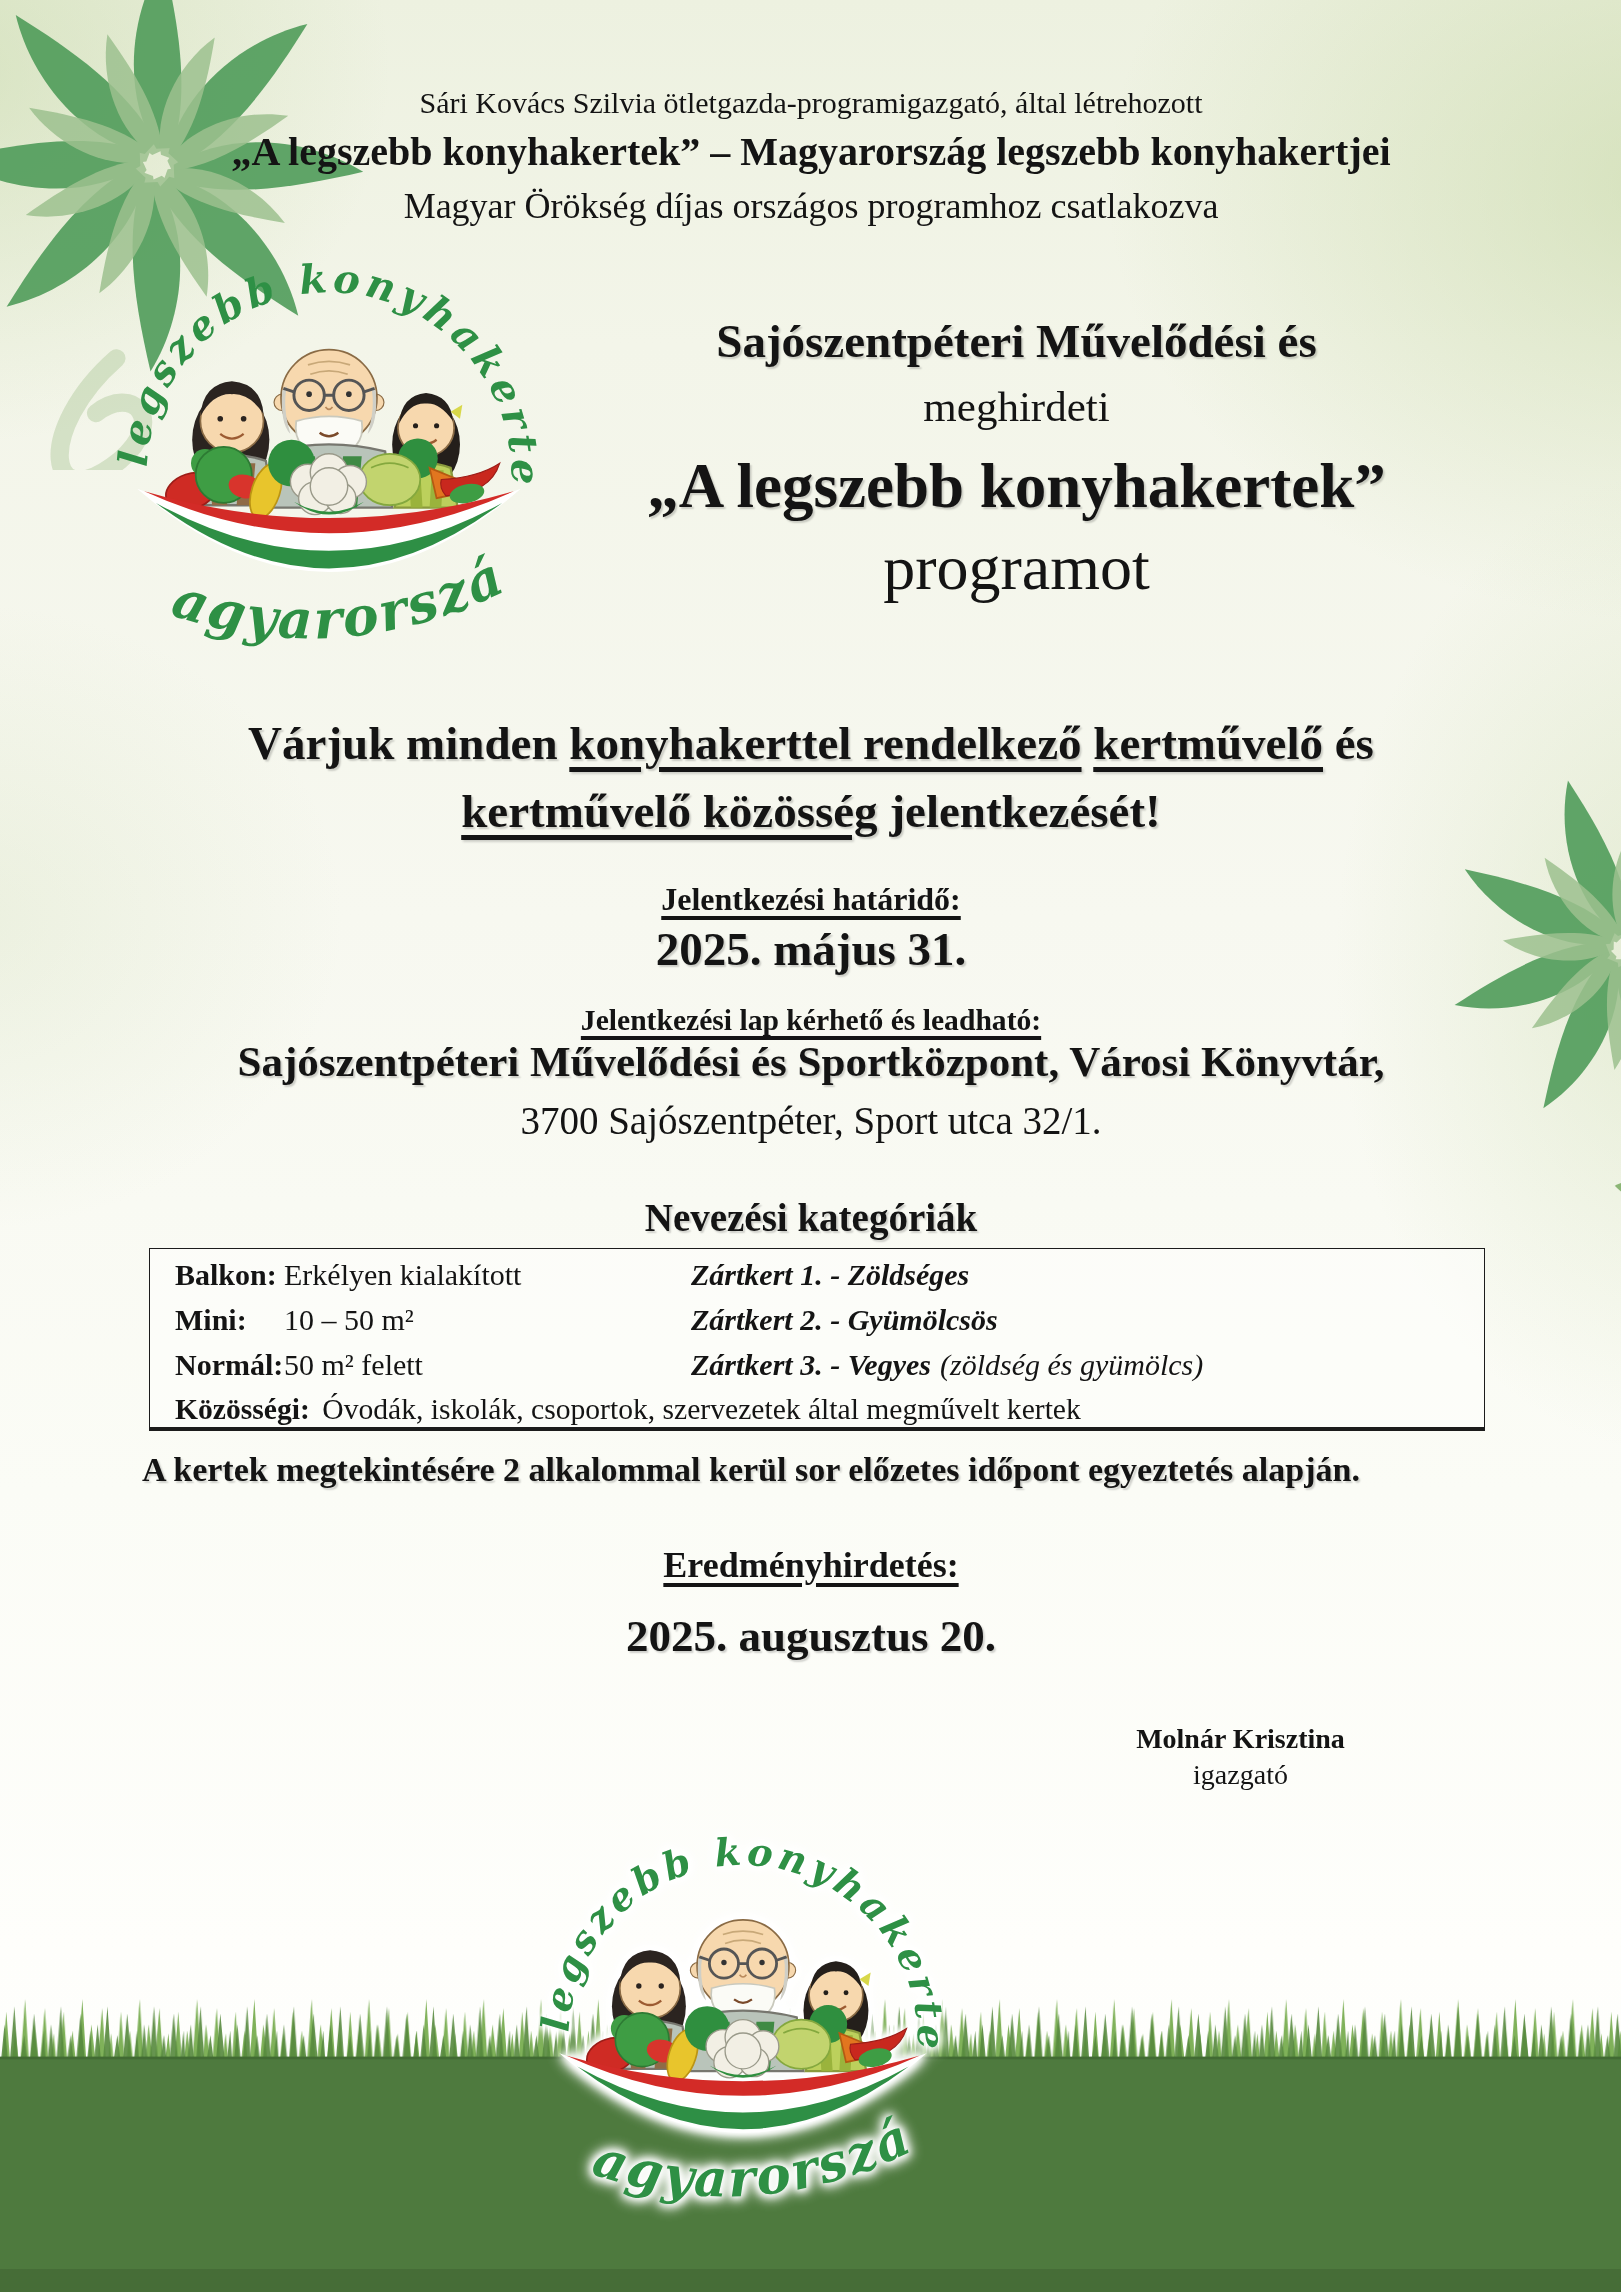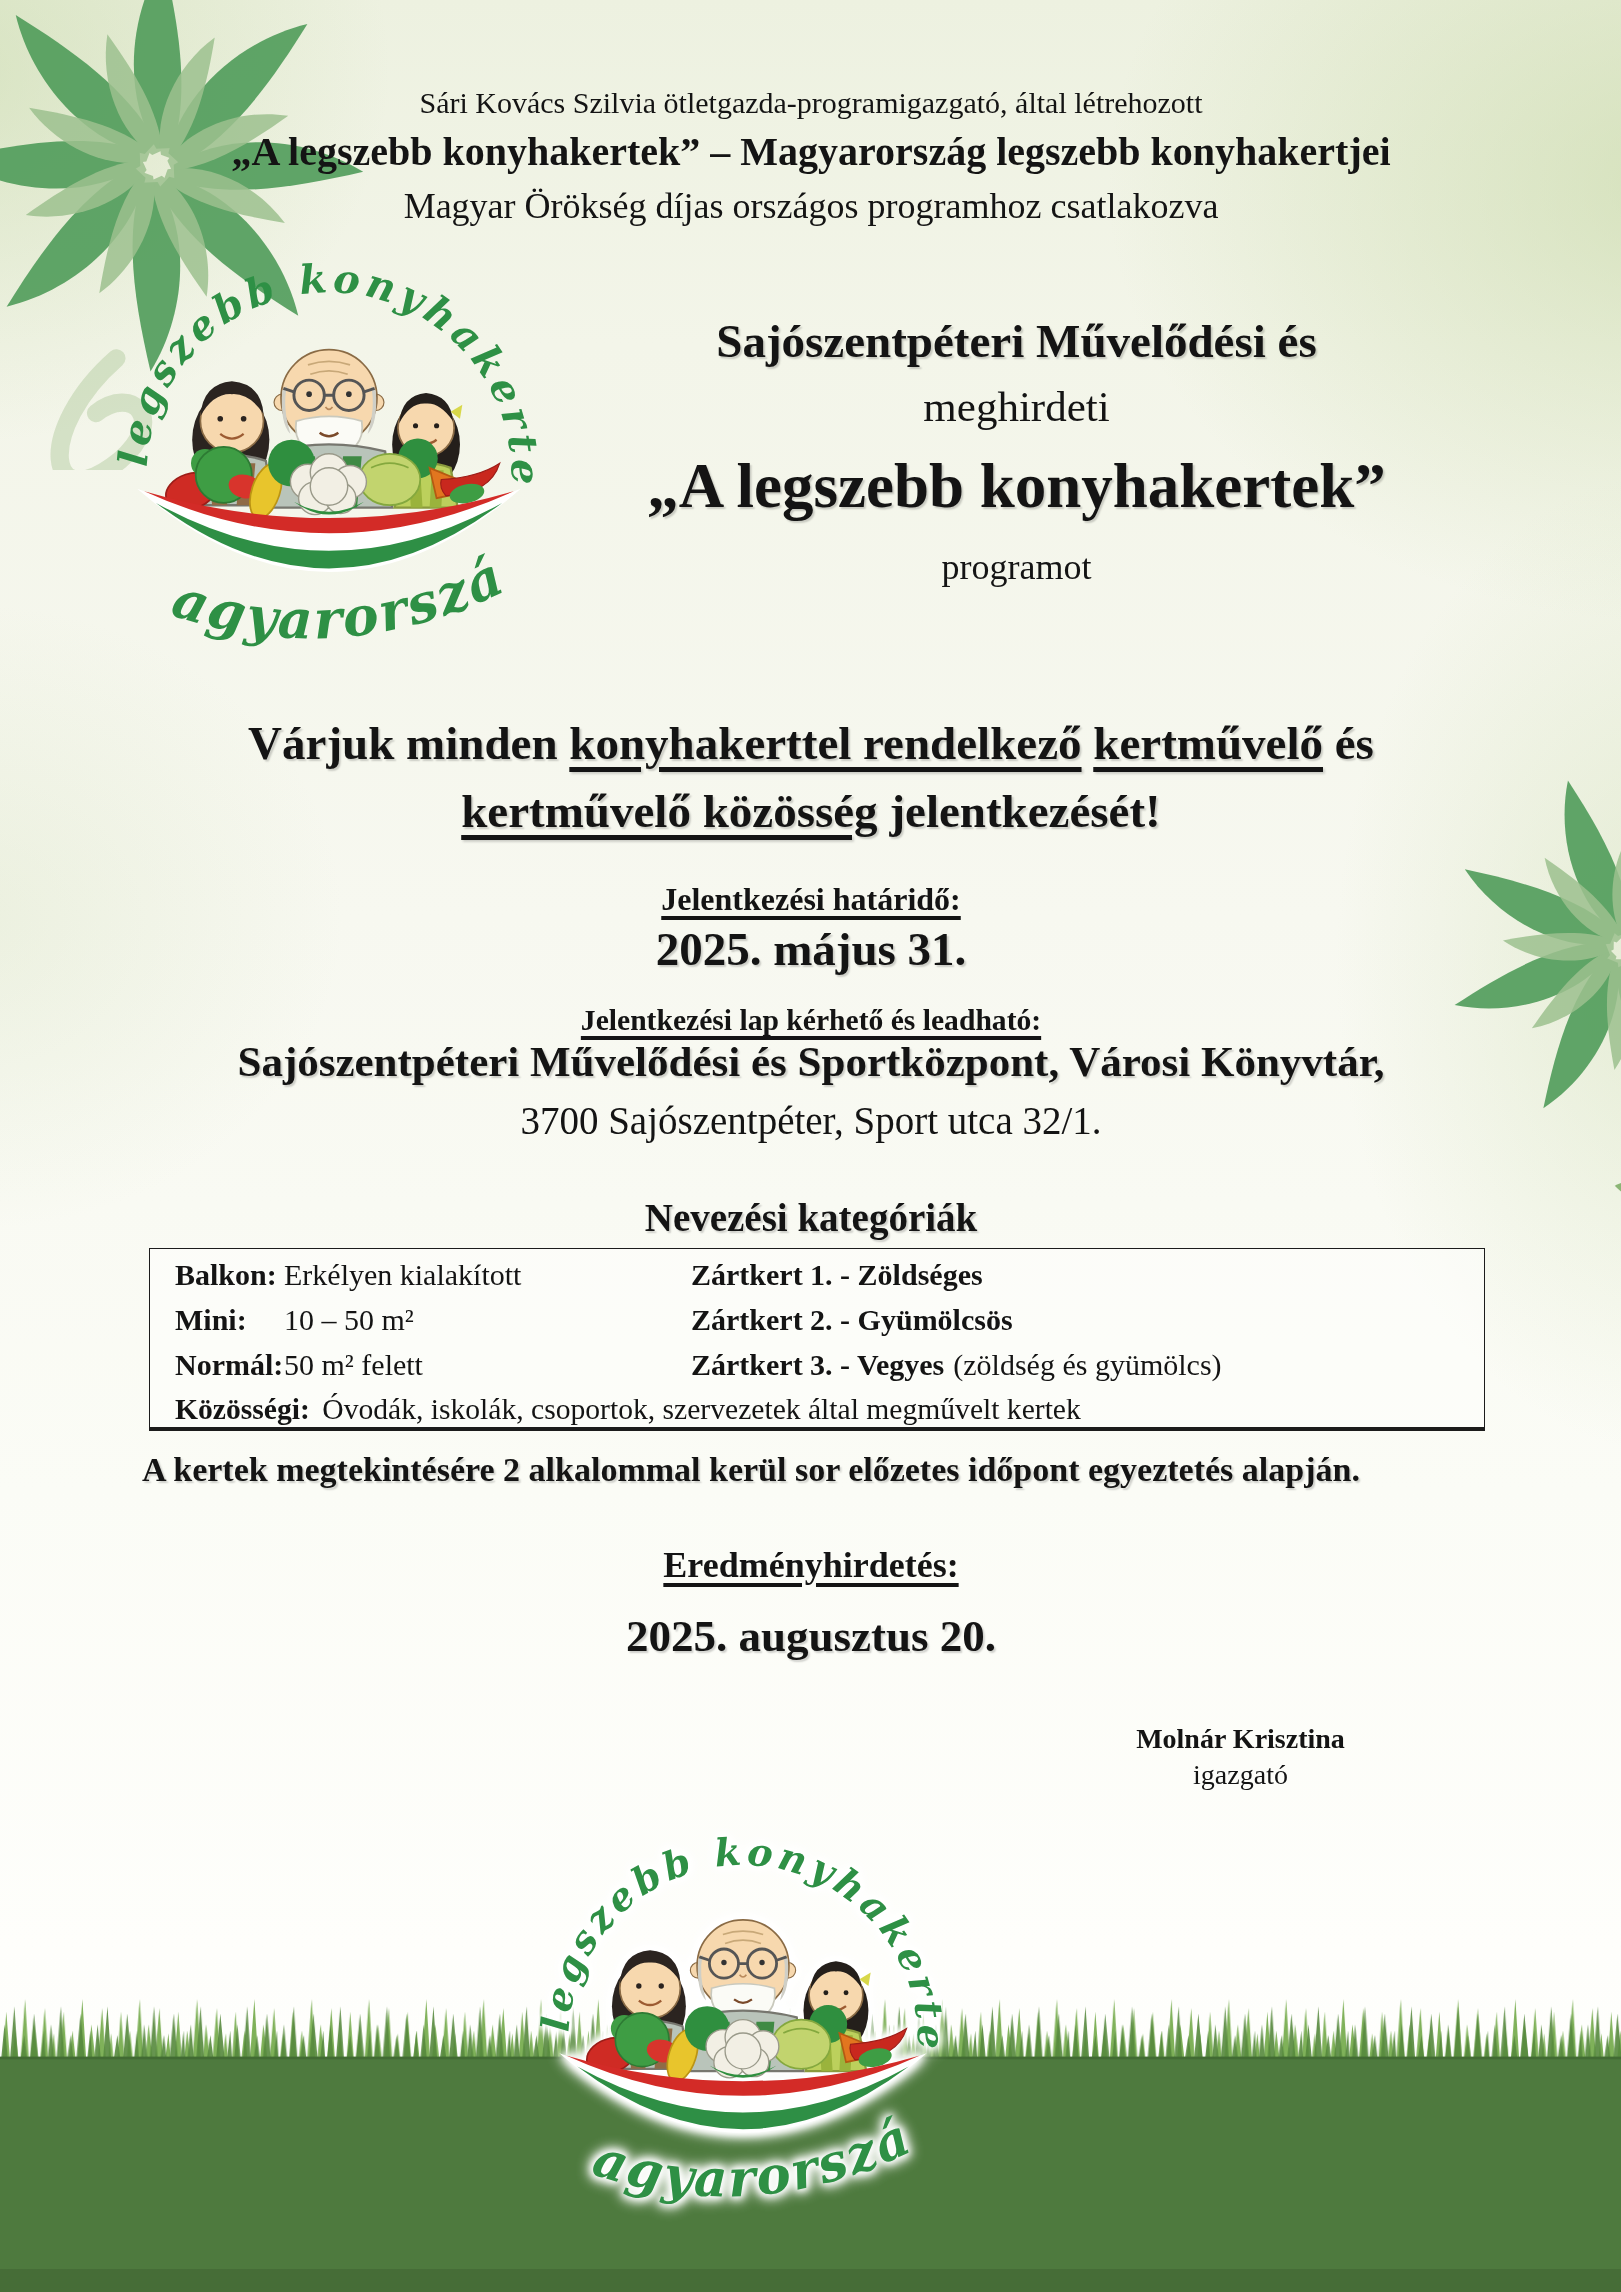--- a/index.html
+++ b/index.html
@@ -23,21 +23,21 @@
   .header{left:0;top:82px;width:1622px;}
   .header-line1{font-size:30px;line-height:41px;}
   .header-line2{font-size:40px;line-height:57px;font-weight:bold;}
   .header-line3{font-size:36px;line-height:52px;}
 
   
   .announce{left:551px;top:310px;width:931px;text-align:center;}
   .announce-org{font-size:47px;line-height:63px;font-weight:bold;}
   .announce-verb{font-size:43px;line-height:68px;}
   .announce-title{font-size:63px;line-height:90px;font-weight:bold;}
-  .announce-word{font-size:36px;line-height:73px;}
+  .announce-word{font-size:64px;line-height:73px;}
 
   
   .invitation{left:0;top:709px;width:1622px;font-size:47px;font-weight:bold;}
   .inv-line{line-height:68px;}
 
   
   .dl-label{left:0;top:881px;width:1622px;font-size:32px;font-weight:bold;}
   .dl-date{left:0;top:922px;width:1622px;font-size:47px;font-weight:bold;}
   .app-label{left:0;top:1004px;width:1622px;font-size:29.6px;font-weight:bold;}
   .app-org{left:0;top:1037px;width:1622px;font-size:43px;font-weight:bold;}
@@ -47,21 +47,21 @@
   
   .cat-table{
     left:149px;top:1248px;width:1336px;height:183px;box-sizing:border-box;
     border:1.8px solid #1c1c1c;border-bottom-width:4.5px;
     background:rgba(255,255,255,.45);
     padding-top:9px;
   }
   .cat-row{display:flex;align-items:baseline;height:45px;padding-left:25px;font-size:30px;}
   .cat-label{font-weight:bold;width:109px;flex:none;}
   .cat-desc{width:407px;flex:none;}
-  .cat-tag{font-weight:bold;}
+  .cat-tag{font-weight:bold;font-style:italic;}
   .cat-note{font-weight:normal;margin-left:9px;margin-top:16px;}
   .cat-row-wide{height:41px;font-size:29.6px;}
   .cat-desc-wide{margin-left:12.5px;}
 
   .visit-note{left:0;top:1451px;width:1414px;font-size:34px;font-weight:bold;margin-left:44px;}
   .res-label{left:0;top:1544px;width:1622px;font-size:36px;font-weight:bold;}
   .res-date{left:0;top:1610px;width:1622px;font-size:45px;font-weight:bold;}
 
   .signature{left:972px;top:1721px;width:537px;text-align:center;}
   .sig-name{font-size:28px;font-weight:bold;line-height:36px;}

